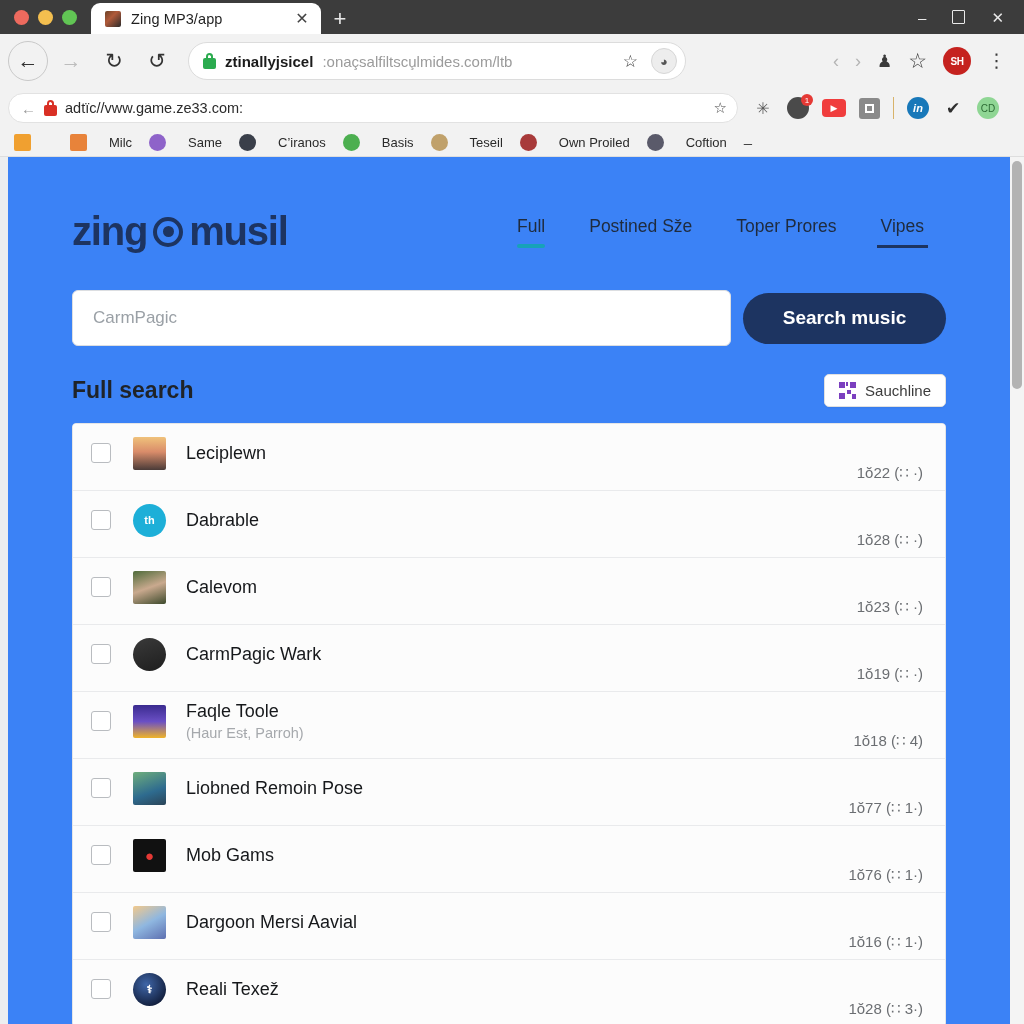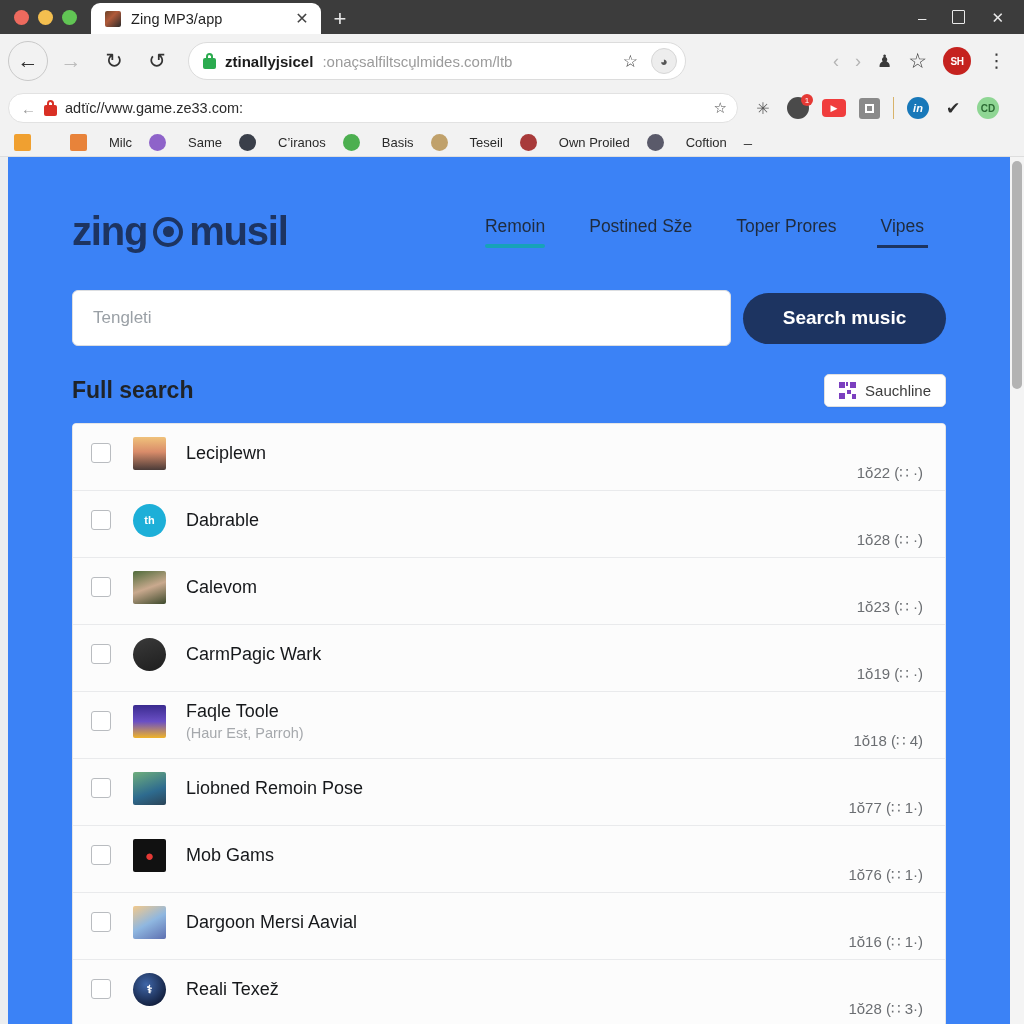--- a/index.html
+++ b/index.html
@@ -144,21 +144,21 @@
     position: absolute; top: -3px; right: -4px;
     width: 12px; height: 12px; border-radius: 50%;
     background: #e53935; font-size: 8px;
     display: flex; align-items: center; justify-content: center;
   }
   .ext.yt { background: #f03d3d; border-radius: 4px; width: 24px; height: 18px; font-size: 9px; }
   .ext.sq { background: #8a8a8a; border-radius: 3px; width: 21px; height: 21px; }
   .ext.sq i { width: 9px; height: 9px; border: 2px solid #fff; display: block; }
   .ext.li { background: #1878b9; font-size: 11px; font-weight: bold; font-style: italic; }
   .ext.chk { color: #2f2f2f; font-size: 17px; }
-  .ext.cd { background: #8fd694; color: #2c6b34; font-size: 10px; font-weight: bold; }
+  .ext.cd { background: #8fd694; color: #2c6b34; font-size: 10px; font-weight: normal; }
   .ext-divider { width: 1px; height: 22px; background: #d8b36a; }
 
   
   .bookmarks {
     height: 29px; background: #f2f2f2;
     display: flex; align-items: center; gap: 5px; padding: 0 8px;
     border-bottom: 1px solid #dedede;
   }
   .bm { display: flex; align-items: center; gap: 22px; padding: 0 6px; }
   .bm-ico {
@@ -424,30 +424,30 @@
 
     <div class="site-header">
       <div class="logo">
         <span>zing</span>
         <span class="logo-mark">
             <i></i>
           </span>
         <span>musil</span>
       </div>
       <nav class="nav">
-        <div class="nav-item active-teal">Remoin</div>
+        <div class="nav-item active-teal">Full</div>
         <div class="nav-item">Postined Sže</div>
         <div class="nav-item">Toper Prores</div>
         <div class="nav-item active-dark">Vipes</div>
       </nav>
     </div>
 
     <div class="search-row">
       <div class="search-input">
-        <span>Tengleti</span>
+        <span>CarmPagic</span>
       </div>
       <div class="search-btn">Search music</div>
     </div>
 
     <div class="results-head">
       <div class="results-title">Full search</div>
       <div class="sauchline">
         <span class="qr"></span>
         <span class="sauchline-label">Sauchline</span>
       </div>

